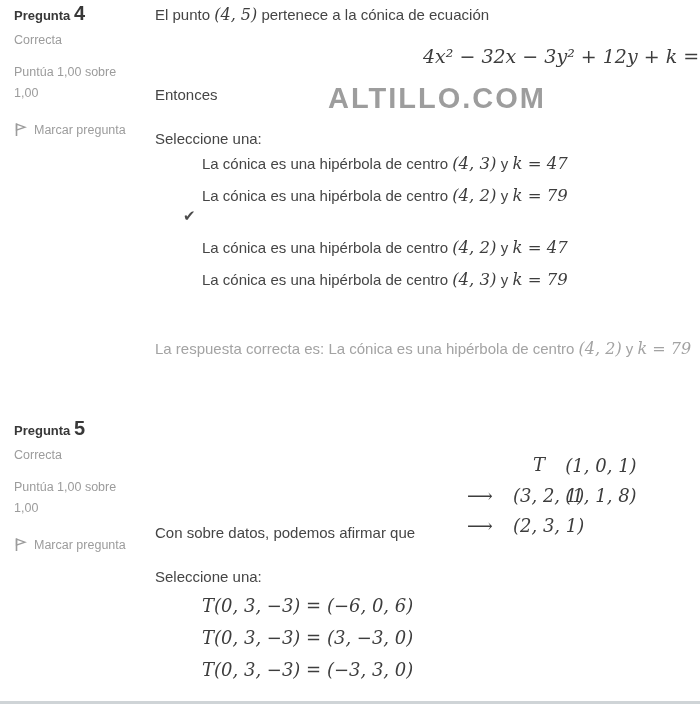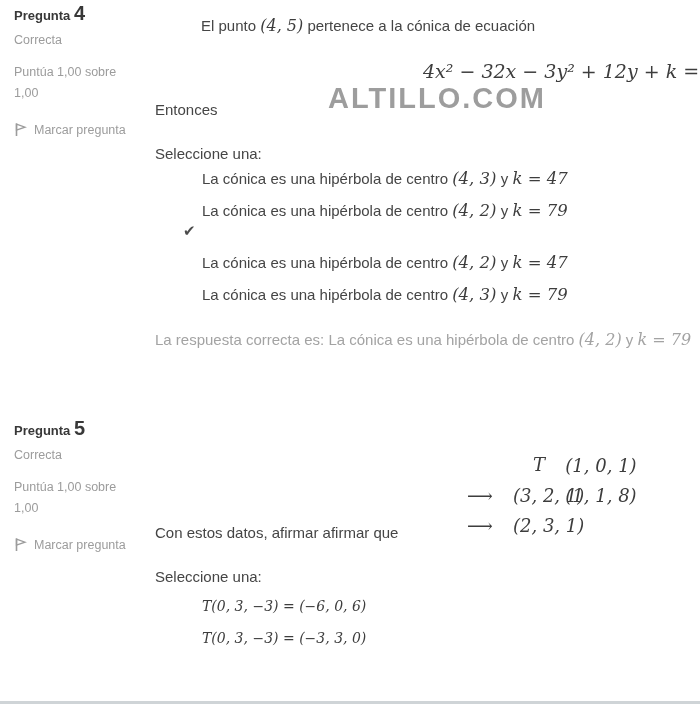--- a/index.html
+++ b/index.html
@@ -31,50 +31,50 @@
   .qgrade { margin-top:15px; font-size:12.5px; color:#9c9c9c; line-height:21px; }
   .qflag {
     margin-top:18px; font-size:12.5px; color:#9c9c9c;
     display:flex; align-items:center; gap:7px; cursor:pointer;
   }
   .flag-icon { flex:0 0 auto; }
 
   
   .qcontent { position:absolute; left:155px; top:0; width:545px; }
   .math { font-family:"DejaVu Serif", serif; font-style:italic; color:#3d3d3d; }
-  .prompt { padding-top:12px; font-size:15px; color:#454545; line-height:28px;margin-left:46px; }
+  .prompt { padding-top:4px; font-size:15px; color:#454545; line-height:21px; }
   .prompt .math { font-size:16px; }
 
   .equation {
     margin-top:18px; margin-left:268px; font-size:19px; line-height:26px;
     white-space:nowrap;
   }
   .entonces { margin-top:16px; font-size:15px; line-height:19px; }
   .select-label { margin-top:25px; font-size:15px; line-height:19px; }
 
   .options { margin-left:47px; }
   .option { margin-top:10px; font-size:15px; line-height:22px; cursor:pointer; }
   .option:first-child { margin-top:5px; }
   .option .math { font-size:16.5px; }
   .check { margin-left:-19px; font-size:15px; line-height:18px; color:#4c4c4c; }
   .options .option.after-check { margin-top:12px; }
 
-  .feedback { margin-top:24px; font-size:15px; color:#a3a3a3; white-space:nowrap; }
+  .feedback { margin-top:48px; font-size:15px; color:#a3a3a3; white-space:nowrap; }
   .feedback .math { color:#a3a3a3; font-size:16px; }
 
   
   .maptable {
     position:absolute; left:292px; top:38px;
     display:grid; grid-template-columns:66px 52px 72px; row-gap:5px;
     font-size:18px; text-align:center;
   }
   .map-header { grid-column:2; line-height:24px; }
   .map-cell { line-height:25px; white-space:nowrap; }
   .after-text { margin-top:108px; font-size:15px; line-height:19px; }
-  .options5 .option { font-size:14px; line-height:24px; margin-top:8px; white-space:nowrap; }
+  .options5 .option { font-size:18px; line-height:24px; margin-top:8px; white-space:nowrap; }
 
   .bottom-border {
     position:absolute; left:0; top:701px; width:700px; height:3px;
     background:#cfd4d7;
   }
 </style>
 </head>
 <body>
 
 <div class="page">
@@ -147,25 +147,26 @@
       <div class="maptable">
         <div class="map-header math">T</div>
         <div class="map-cell math">(1, 0, 1)</div>
         <div class="map-cell math">⟶</div>
         <div class="map-cell math">(3, 2, 1)</div>
         <div class="map-cell math">(1, 1, 8)</div>
         <div class="map-cell math">⟶</div>
         <div class="map-cell math">(2, 3, 1)</div>
       </div>
 
-      <div class="after-text">Con estos datos, afirmar afirmar que</div>
+      <div class="after-text">Con sobre datos, podemos afirmar que</div>
 
       <div class="select-label">Seleccione una:</div>
 
       <div class="options options5">
         <div class="option math">T(0, 3, −3) = (−6, 0, 6)</div>
+        <div class="option math">T(0, 3, −3) = (3, −3, 0)</div>
         <div class="option math">T(0, 3, −3) = (−3, 3, 0)</div>
       </div>
     </div>
   </section>
 
   <div class="bottom-border"></div>
 </div>
 
 </body></html>

